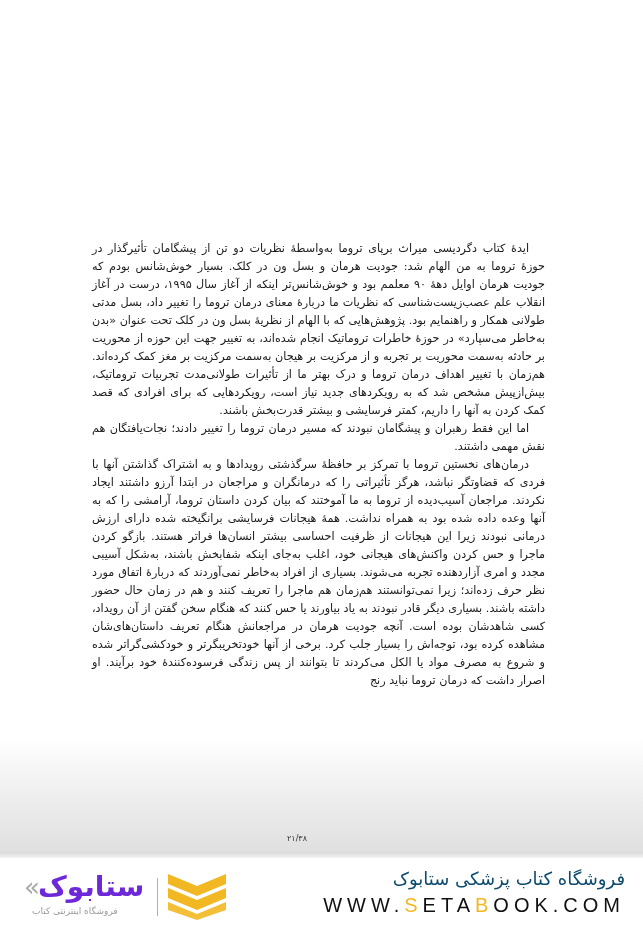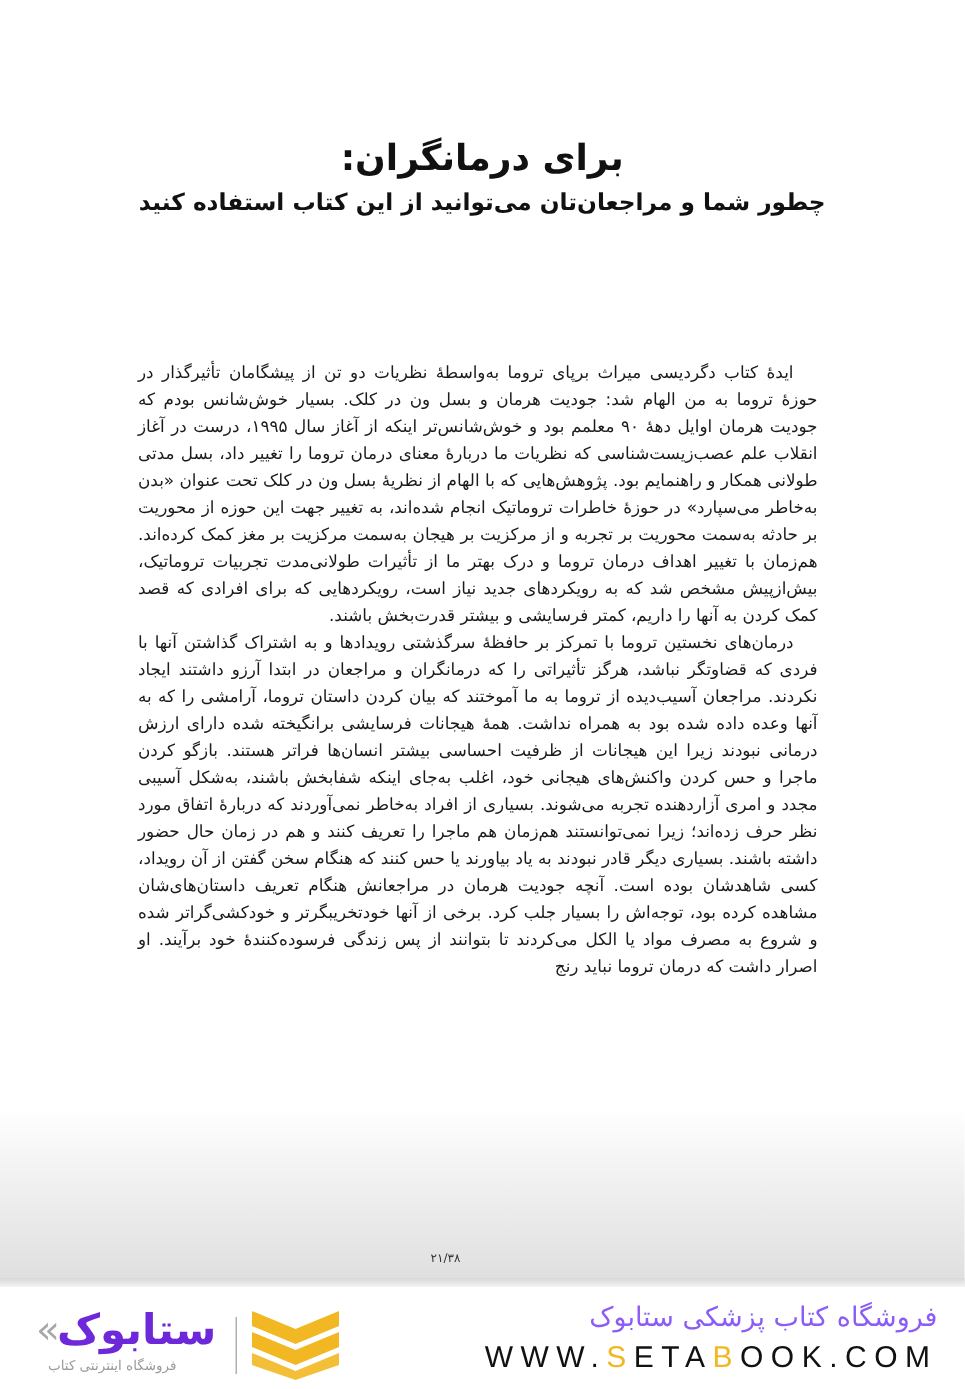--- a/index.html
+++ b/index.html
@@ -43,21 +43,21 @@
       position: absolute; left: 0; width: 594px; top: 834px;
       text-align: center; font-size: 8px; color: #333;
       direction: rtl;
     }
     .footer {
       position: absolute; left: 0; top: 858px; width: 643px; height: 68px;
       background: #ffffff;
     }
     .store-name {
       position: absolute; right: 18px; top: 10px;
-      direction: rtl; font-size: 18px; color: #8b5cf6;
+      direction: rtl; font-size: 18px; color: #0c4a6e;
       font-family: "DejaVu Sans", sans-serif;
     }
     .store-url {
       position: absolute; right: 18px; top: 36px;
       font-size: 20px; letter-spacing: 5px; color: #111;
       font-family: "Liberation Sans", sans-serif;
     }
     .store-url .hl { color: #f2b823; }
     .logo {
       position: absolute; left: 24px; top: 12px; width: 205px; height: 50px;
@@ -79,27 +79,24 @@
       position: absolute; left: 133px; top: 8px; width: 1px; height: 38px; background: #b0b0b0;
     }
     .logo-chevrons {
       position: absolute; left: 142px; top: 2px; width: 62px; height: 48px;
     }
   </style>
 </head>
 <body>
 
 <div class="page">
-  <div class="title-block">
-    <h1 class="title-main">برای درمانگران:</h1>
-    <h2 class="title-sub">چطور شما و مراجعان‌تان می‌توانید از این کتاب استفاده کنید</h2>
-  </div>
 
   <div class="body-text">
     <p class="indent">ایدۀ کتاب دگردیسی میراث برپای تروما به‌واسطۀ نظریات دو تن از پیشگامان تأثیرگذار در حوزۀ تروما به من الهام شد: جودیت هرمان و بسل ون در کلک. بسیار خوش‌شانس بودم که جودیت هرمان اوایل دهۀ ۹۰ معلمم بود و خوش‌شانس‌تر اینکه از آغاز سال ۱۹۹۵، درست در آغاز انقلاب علم عصب‌زیست‌شناسی که نظریات ما دربارۀ معنای درمان تروما را تغییر داد، بسل مدتی طولانی همکار و راهنمایم بود. پژوهش‌هایی که با الهام از نظریۀ بسل ون در کلک تحت عنوان «بدن به‌خاطر می‌سپارد» در حوزۀ خاطرات تروماتیک انجام شده‌اند، به تغییر جهت این حوزه از محوریت بر حادثه به‌سمت محوریت بر تجربه و از مرکزیت بر هیجان به‌سمت مرکزیت بر مغز کمک کرده‌اند. هم‌زمان با تغییر اهداف درمان تروما و درک بهتر ما از تأثیرات طولانی‌مدت تجربیات تروماتیک، بیش‌ازپیش مشخص شد که به رویکردهای جدید نیاز است، رویکردهایی که برای افرادی که قصد کمک کردن به آنها را داریم، کمتر فرسایشی و بیشتر قدرت‌بخش باشند.</p>
+    <p class="indent">اما این فقط رهبران و پیشگامان نبودند که مسیر درمان تروما را تغییر دادند؛ نجات‌یافتگان هم نقش مهمی داشتند.</p>
     <p class="indent">درمان‌های نخستین تروما با تمرکز بر حافظۀ سرگذشتی رویدادها و به اشتراک گذاشتن آنها با فردی که قضاوتگر نباشد، هرگز تأثیراتی را که درمانگران و مراجعان در ابتدا آرزو داشتند ایجاد نکردند. مراجعان آسیب‌دیده از تروما به ما آموختند که بیان کردن داستان تروما، آرامشی را که به آنها وعده داده شده بود به همراه نداشت. همۀ هیجانات فرسایشی برانگیخته شده دارای ارزش درمانی نبودند زیرا این هیجانات از ظرفیت احساسی بیشتر انسان‌ها فراتر هستند. بازگو کردن ماجرا و حس کردن واکنش‌های هیجانی خود، اغلب به‌جای اینکه شفابخش باشند، به‌شکل آسیبی مجدد و امری آزاردهنده تجربه می‌شوند. بسیاری از افراد به‌خاطر نمی‌آوردند که دربارۀ اتفاق مورد نظر حرف زده‌اند؛ زیرا نمی‌توانستند هم‌زمان هم ماجرا را تعریف کنند و هم در زمان حال حضور داشته باشند. بسیاری دیگر قادر نبودند به یاد بیاورند یا حس کنند که هنگام سخن گفتن از آن رویداد، کسی شاهدشان بوده است. آنچه جودیت هرمان در مراجعانش هنگام تعریف داستان‌های‌شان مشاهده کرده بود، توجه‌اش را بسیار جلب کرد. برخی از آنها خودتخریبگرتر و خودکشی‌گراتر شده و شروع به مصرف مواد یا الکل می‌کردند تا بتوانند از پس زندگی فرسوده‌کنندۀ خود برآیند. او اصرار داشت که درمان تروما نباید رنج</p>
   </div>
 
   <div class="page-number">۲۱/۳۸</div>
 </div>
 <div class="page-shadow"></div>
 
 <div class="footer">
   <div class="logo">
     <span class="logo-arrows">«</span>

